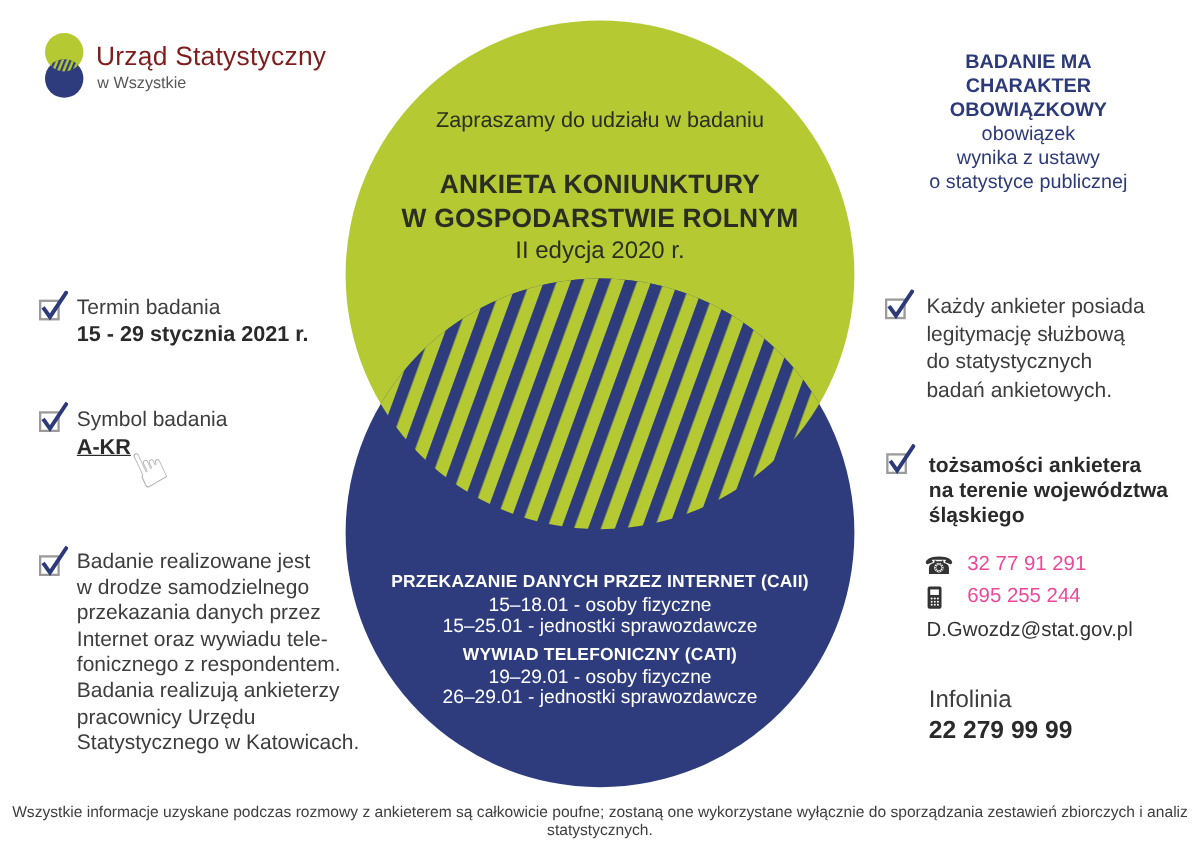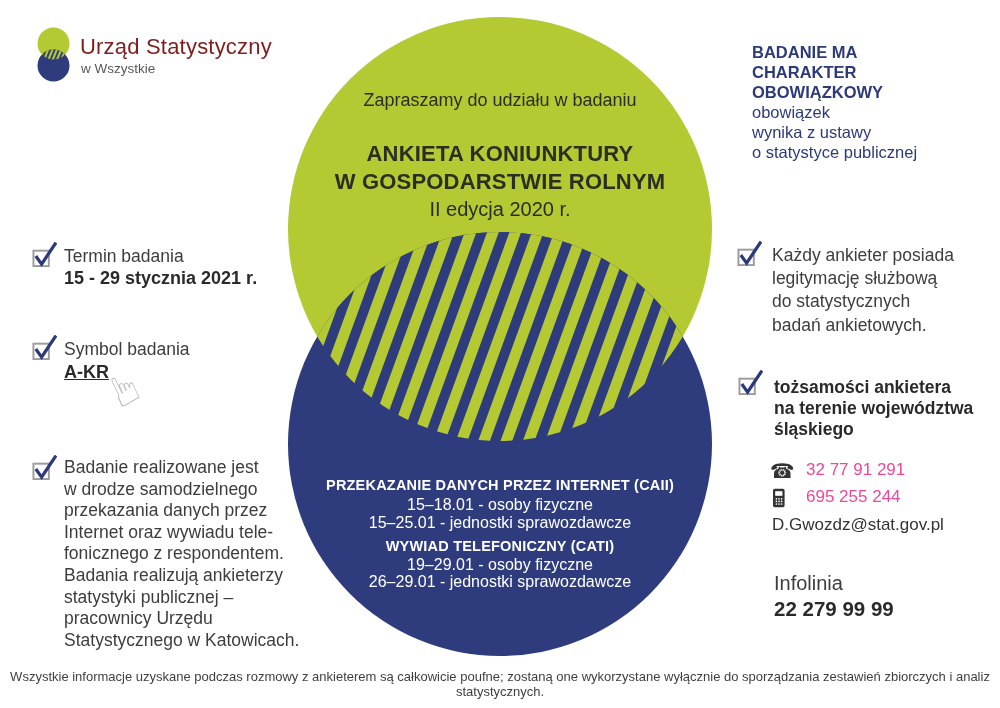--- a/index.html
+++ b/index.html
@@ -32,21 +32,21 @@
   
   .cb{width:25px;height:26px;}
   
   .lbl{font-size:17.5px;color:var(--text);}
   .val{font-size:18px;font-weight:700;color:var(--dark);}
   .para{width:245px;font-size:17.5px;line-height:21.6px;color:var(--text);}
   .hand{font-family:"DejaVu Sans",sans-serif;font-size:42px;line-height:1;color:var(--hand_gray);
     transform:rotate(-115deg);display:inline-block;}
   .underl{text-decoration:underline;}
   
-  .mand{left:752px;width:210px;line-height:20px;font-size:16.5px;color:var(--navy_text);}
+  .mand{left:752px;width:210px;text-align:center;line-height:20px;font-size:16.5px;color:var(--navy_text);}
   .mand .b{font-weight:700;}
   .rlines{font-size:17.5px;line-height:23.2px;color:var(--text);}
   .rbold{font-size:17.5px;line-height:21px;font-weight:700;color:var(--dark);}
   .phone-glyph{font-family:"DejaVu Sans",sans-serif;font-size:20px;color:#333;line-height:1;}
   .phone-num{font-size:17px;color:#ec4899;}
   .email{font-size:17px;color:#333;}
   .info-l{font-size:20px;color:var(--text);}
   .info-n{font-size:20.5px;font-weight:700;color:var(--dark);}
   
   .footer{left:0;top:669px;width:1000px;text-align:center;font-size:13px;color:#3f3f3f;}
@@ -146,21 +146,20 @@
   <svg class="abs cb" style="left:32px;top:455px">
       <use href="#sym-checkbox"></use>
     </svg>
   <div class="abs para" style="left:64px;top:457px">
     <div>Badanie realizowane jest</div>
     <div>w drodze samodzielnego</div>
     <div>przekazania danych przez</div>
     <div>Internet oraz wywiadu tele-</div>
     <div>fonicznego z respondentem.</div>
     <div>Badania realizują ankieterzy</div>
-    <div>statystyki publicznej –</div>
     <div>pracownicy Urzędu</div>
     <div>Statystycznego w Katowicach.</div>
   </div>
 
   <div class="abs mand" style="top:42px">
     <div class="b">BADANIE MA CHARAKTER</div>
     <div class="b">OBOWIĄZKOWY</div>
     <div>obowiązek</div>
     <div>wynika z ustawy</div>
     <div>o statystyce publicznej</div>

